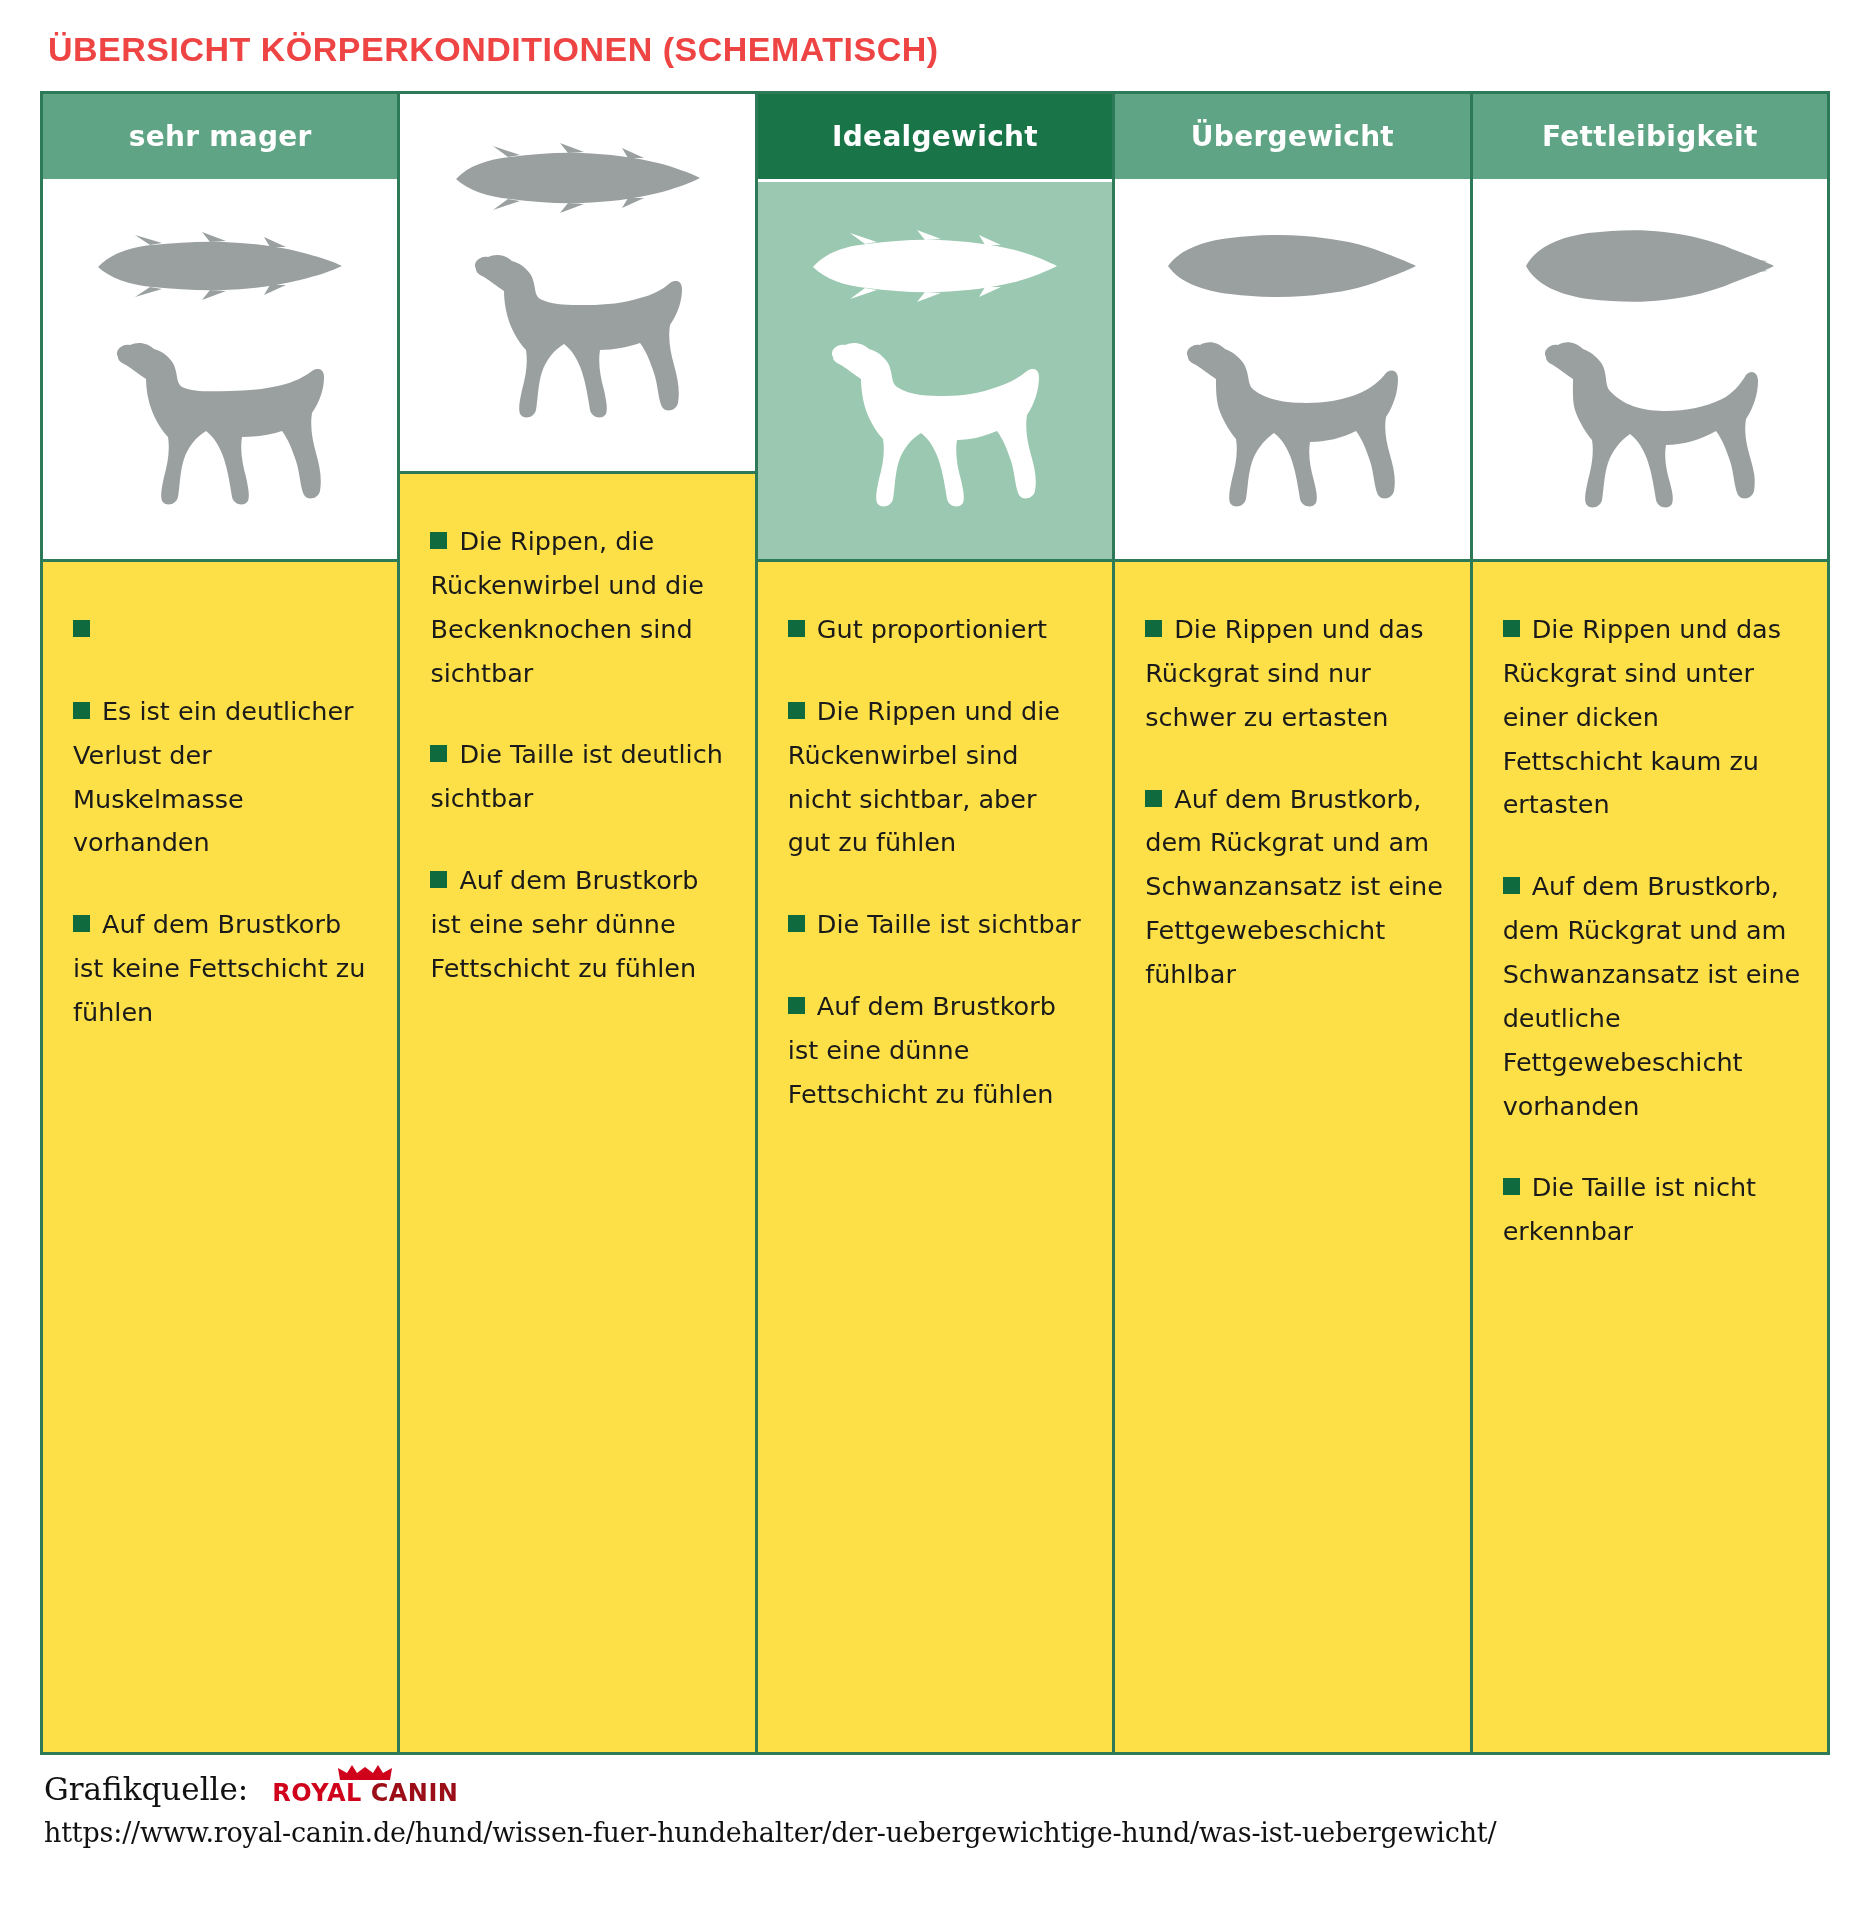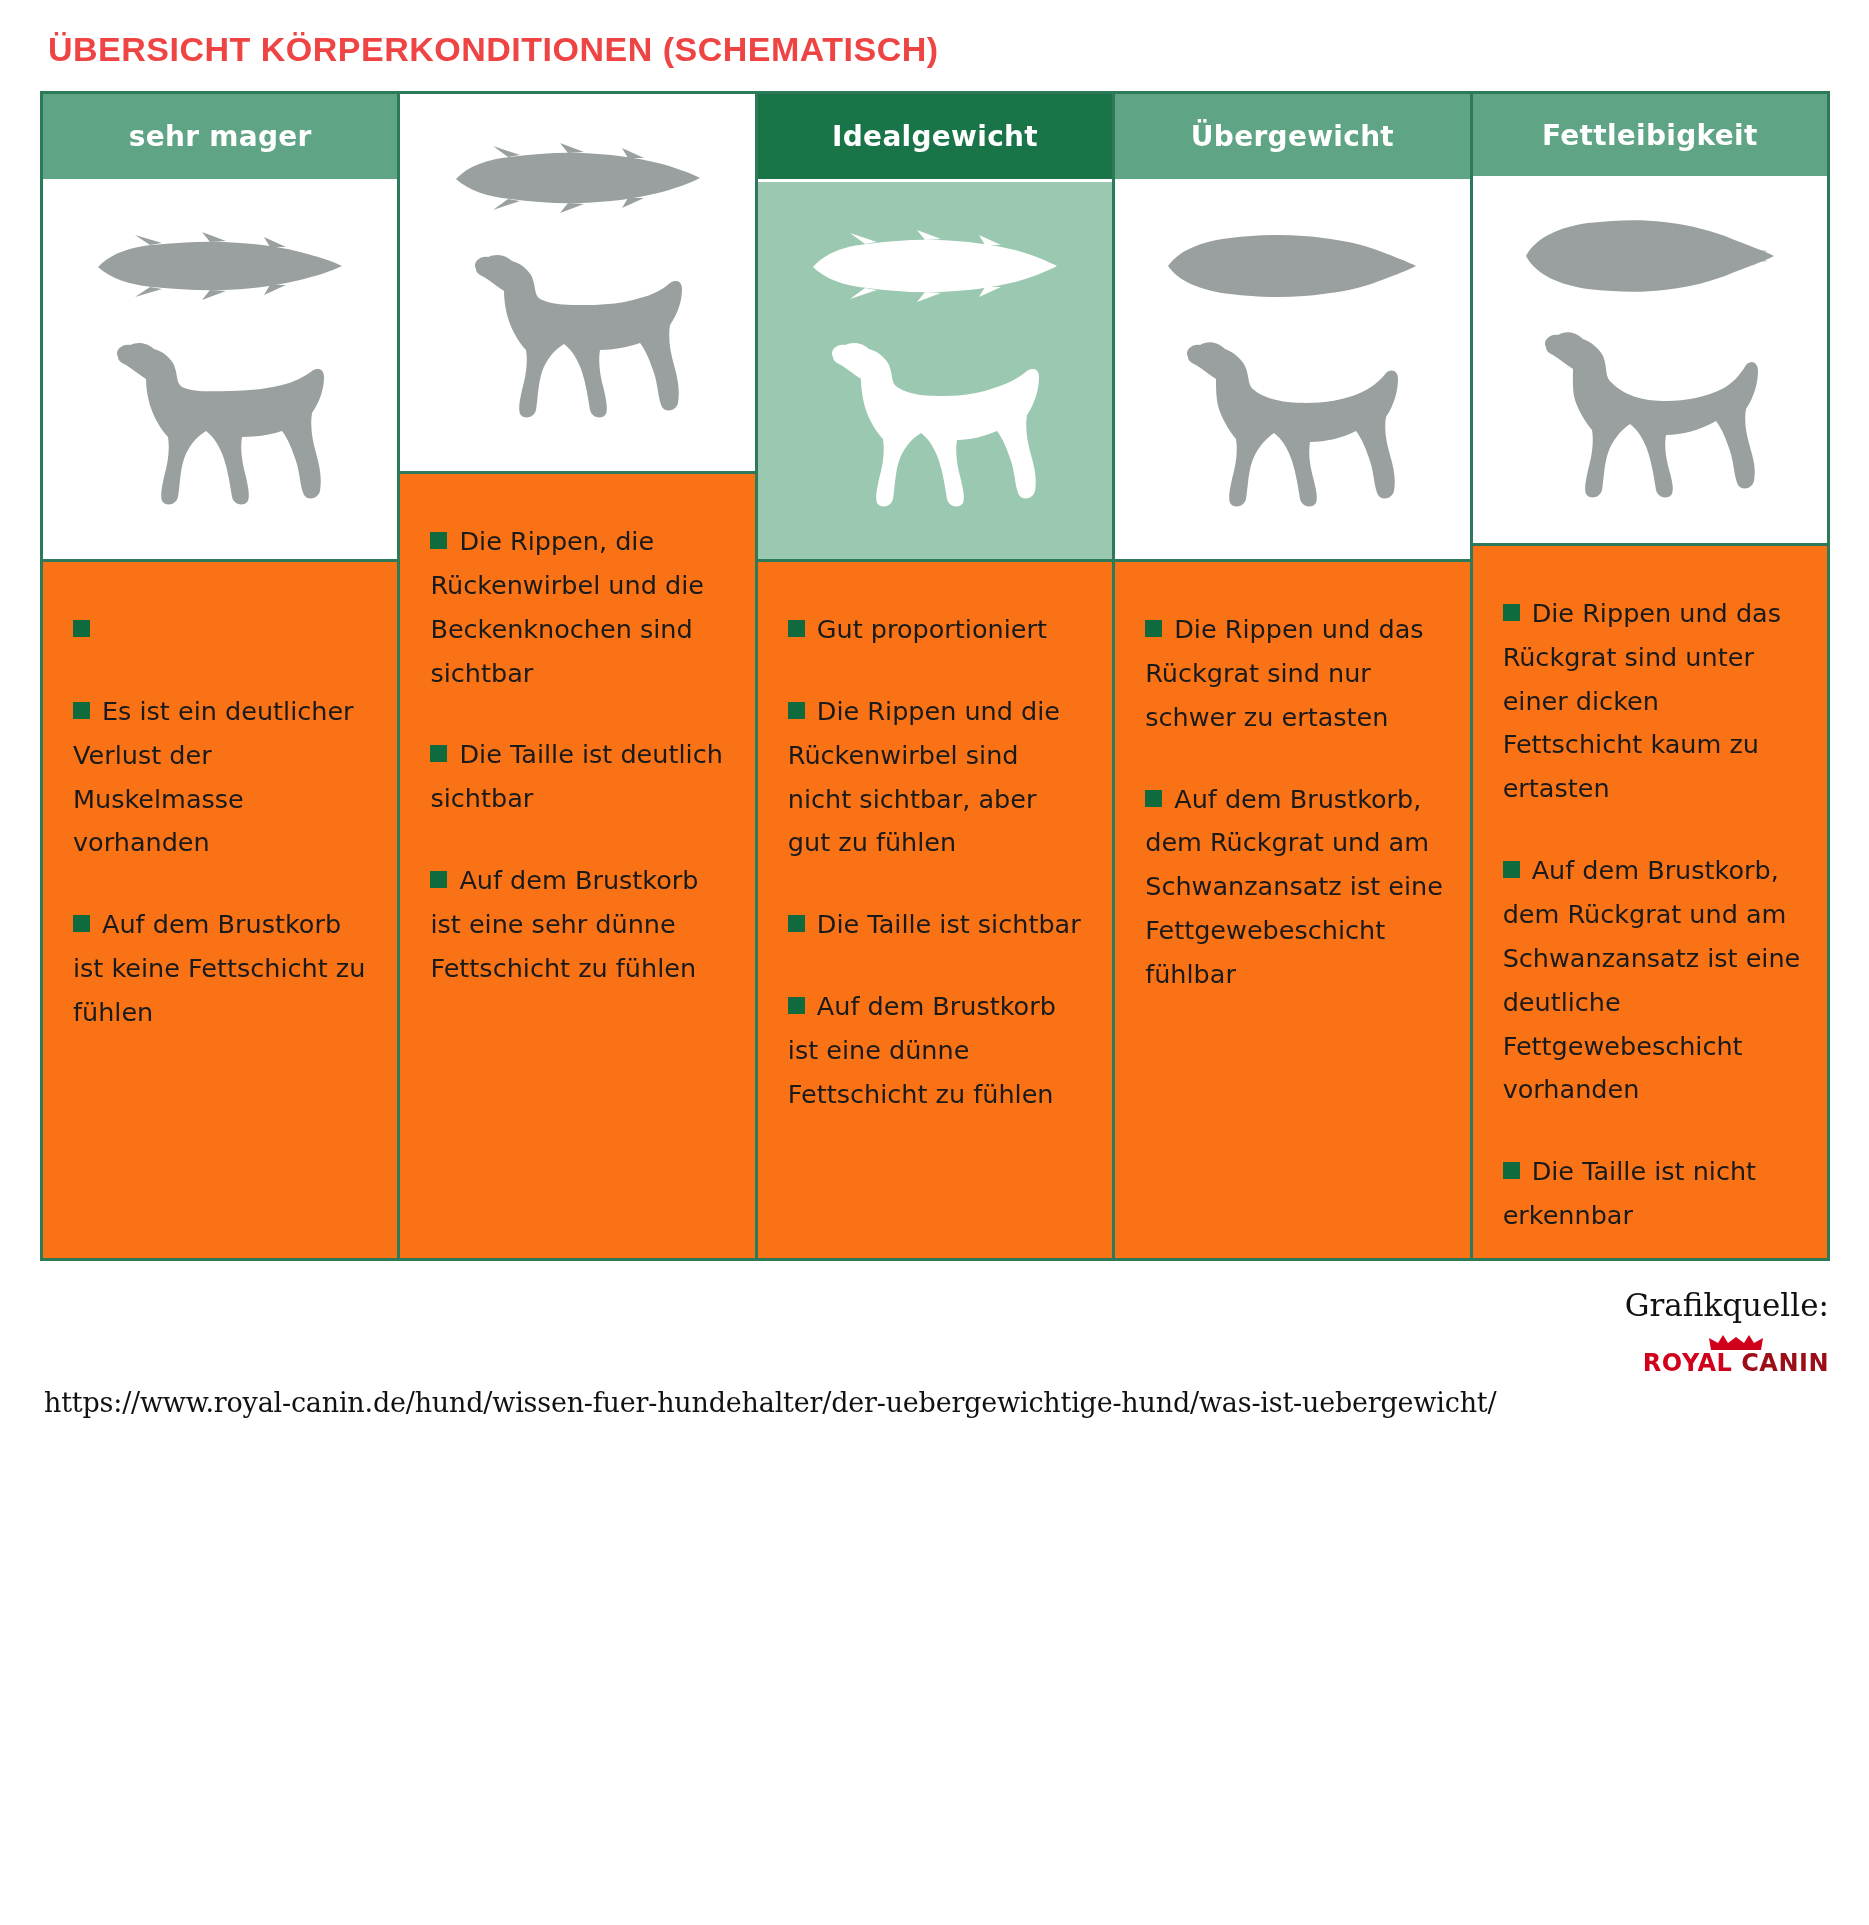--- a/index.html
+++ b/index.html
@@ -27,22 +27,22 @@
     font-size: 34px;
     letter-spacing: 0.5px;
     color: #ef4444;
     margin: 8px 0 22px 8px;
   }
   .table {
     display: flex;
     border: 3px solid #2d7a58;
     box-sizing: border-box;
     width: 1790px;
-    height: 1170px;
-    background: #f97316;
+    height: 1664px;
+    background: #fde047;
   }
   .col {
     flex: 1 1 0;
     display: flex;
     flex-direction: column;
     border-right: 3px solid #2d7a58;
     box-sizing: border-box;
     min-width: 0;
   }
   .col:last-child { border-right: none; }
@@ -96,26 +96,25 @@
     display: inline-block;
     width: 17px;
     height: 17px;
     background: #0f6b3d;
     margin-right: 12px;
     vertical-align: 1px;
   }
   .bullet:last-child { margin-bottom: 0; }
 
   .source {
-    margin-top: 26px;
+    margin-top: 12px;
     display: flex;
     align-items: flex-end;
-    gap: 14px;
+    gap: 24px;
     padding-left: 4px;
-    flex-direction: column;
   }
   .source-label {
     font-family: "DejaVu Serif", serif;
     font-size: 31px;
     color: #111;
   }
   .rc-logo {
     position: relative;
     display: inline-block;
     padding-top: 12px;

